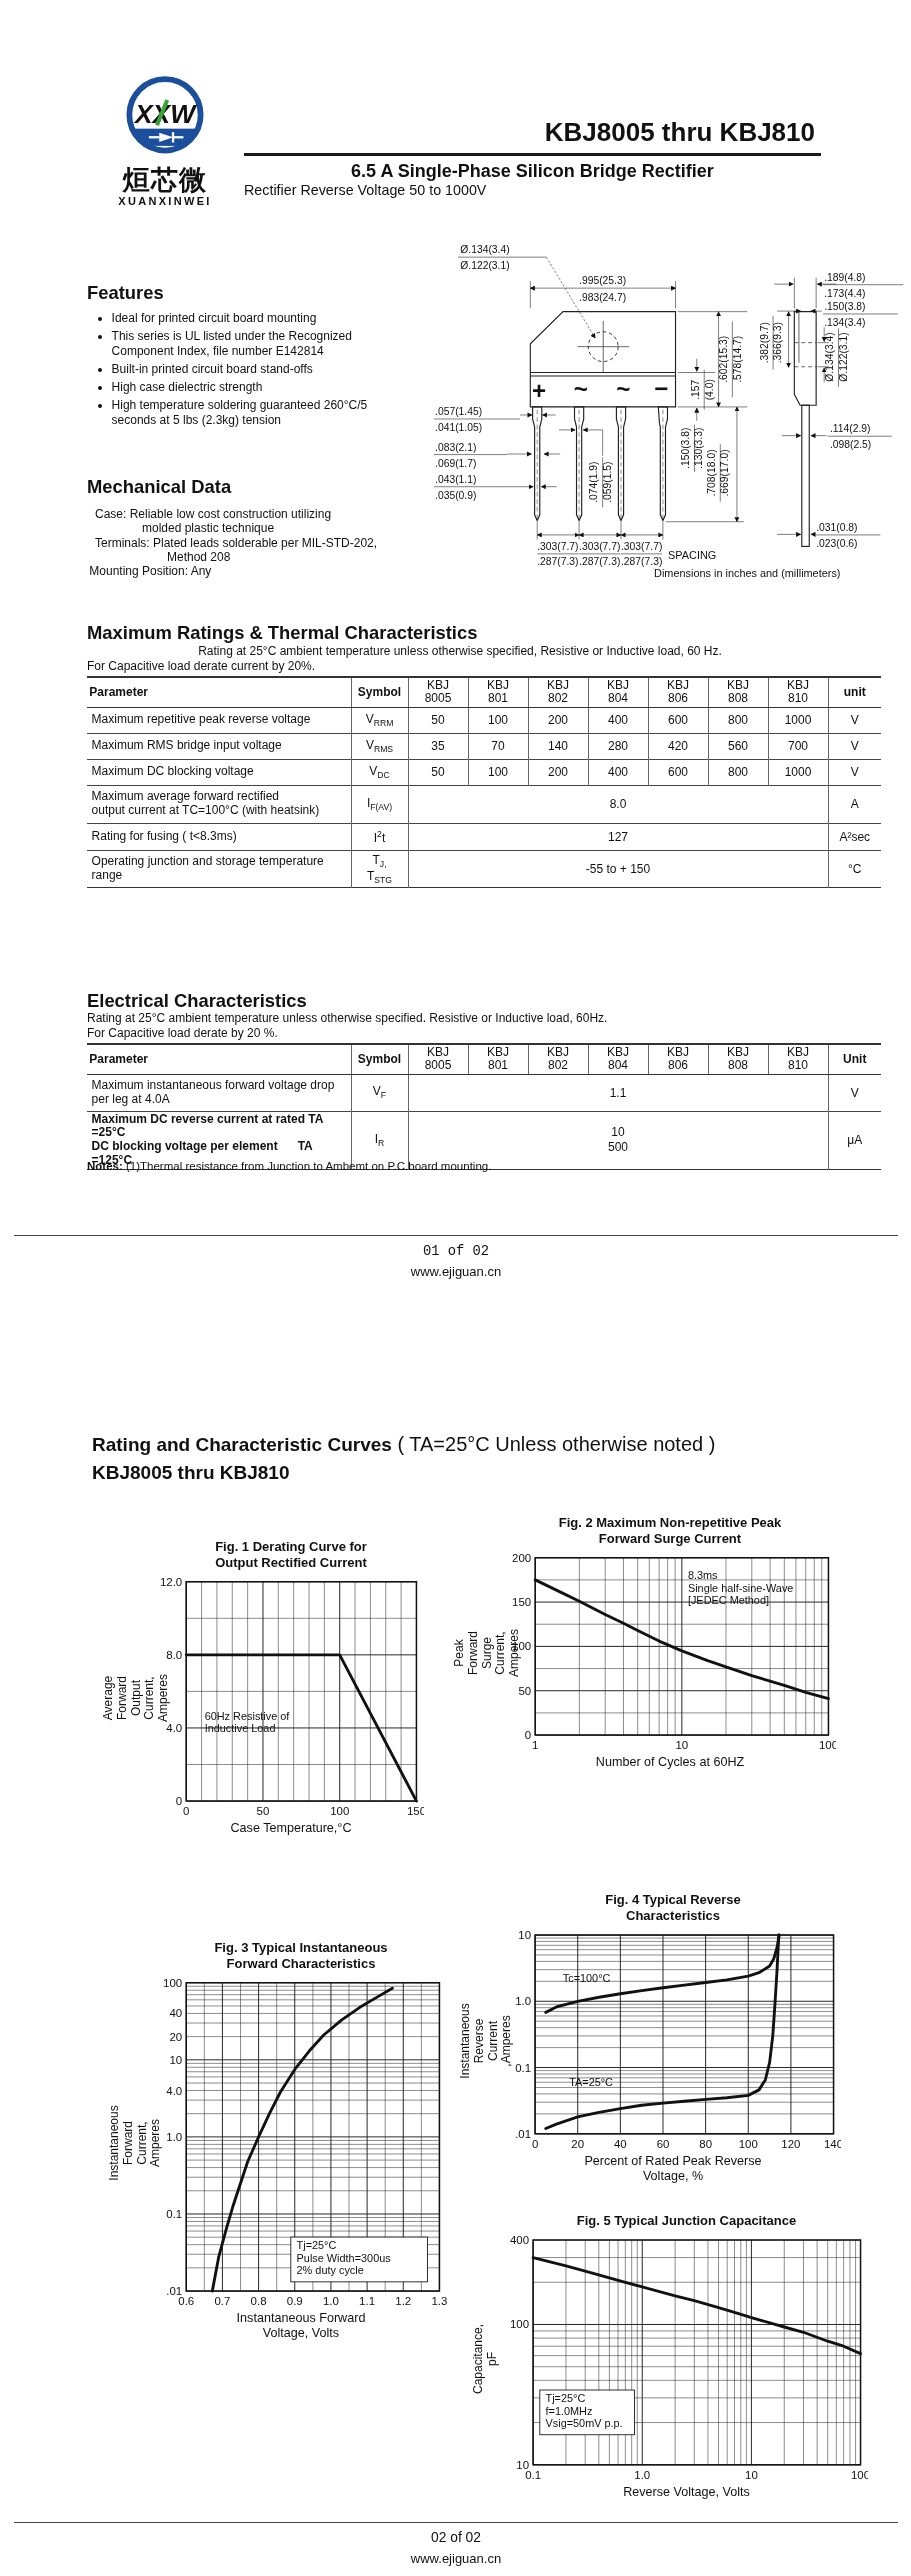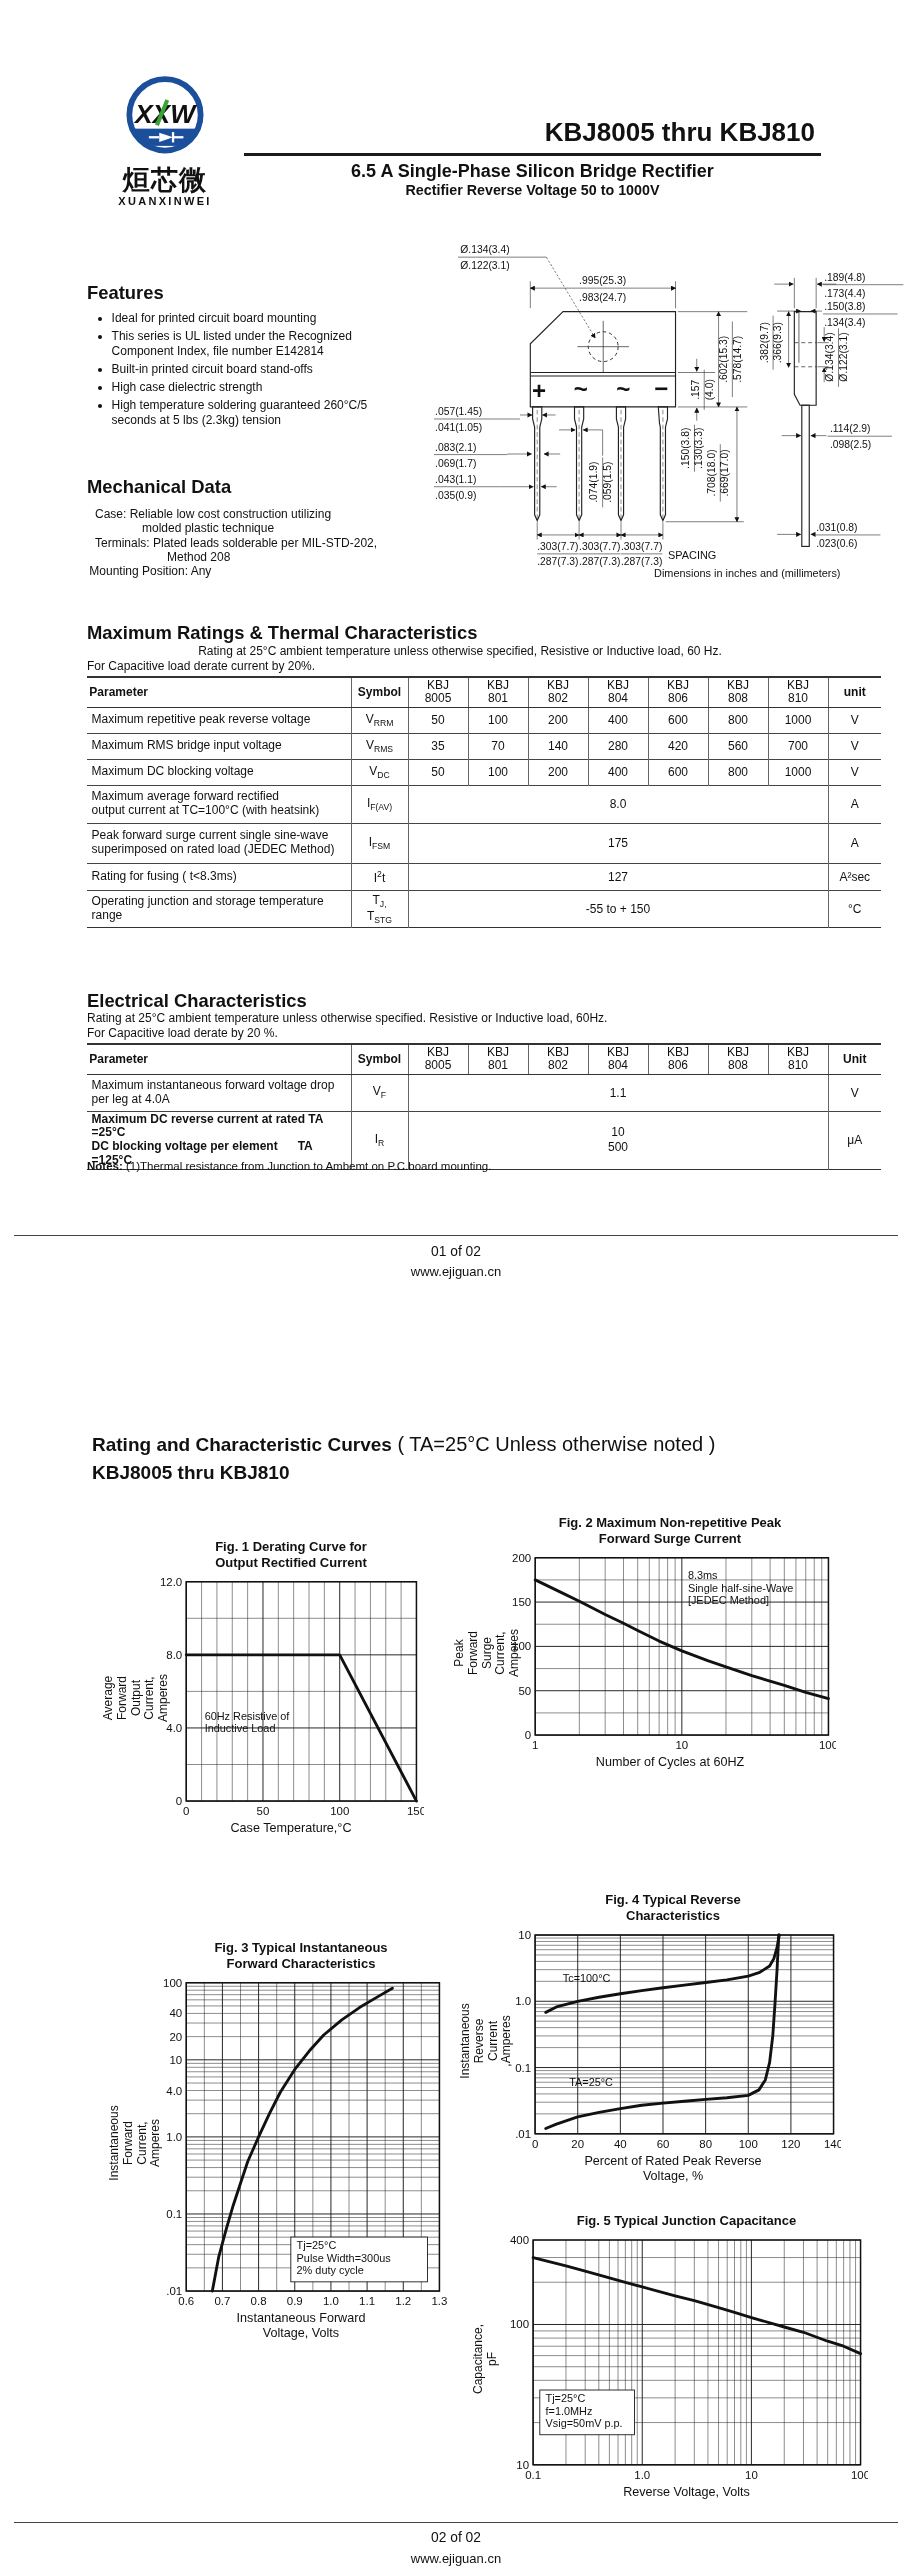--- a/index.html
+++ b/index.html
@@ -5,21 +5,21 @@
   html,body{margin:0;padding:0;background:#888;}
   .page{position:relative;width:912px;height:2576px;background:#ffffff;overflow:hidden;
         font-family:"Liberation Sans",sans-serif;color:#111;}
   .abs{position:absolute;}
   
   .logo-cn{font-size:27px;font-weight:bold;letter-spacing:1.1px;text-align:center;}
   .logo-en{font-size:11px;font-weight:bold;letter-spacing:2.3px;text-align:center;}
   .doc-title{font-size:26px;font-weight:bold;text-align:right;}
   .title-rule{background:#1a1a1a;}
   .doc-sub1{font-size:18px;font-weight:bold;text-align:center;}
-  .doc-sub2{font-size:14.3px;text-align:center;font-weight:bold;}
+  .doc-sub2{font-size:14.3px;}
   
   .sec-h{font-size:18.4px;font-weight:bold;}
   .feat li{font-size:12px;line-height:15px;margin-bottom:2.9px;white-space:pre-line;}
   .feat{margin:0;padding-left:12.6px;}
   .mech{font-size:12px;line-height:14.3px;}
   .mech .i1{padding-left:8px;}
   .mech .i2{padding-left:55px;}
   .mech .i3{padding-left:8px;}
   .mech .i4{padding-left:80px;}
   .mech .i5{padding-left:2.3px;}
@@ -362,27 +362,20 @@
         <td>1000</td>
         <td>V</td>
       </tr>
       <tr style="height:38px">
         <td class="p">Maximum average forward rectified
 output current at TC=100°C  (with heatsink)</td>
         <td><span>I</span><sub>F(AV)</sub></td>
         <td colspan="7">8.0</td>
         <td>A</td>
       </tr>
-      <tr style="height:40px">
-        <td class="p">Peak forward surge current single sine-wave
-superimposed on rated load (JEDEC Method)</td>
-        <td><span>I</span><sub>FSM</sub></td>
-        <td colspan="7">175</td>
-        <td>A</td>
-      </tr>
       <tr style="height:27.5px">
         <td class="p">Rating for fusing ( t&lt;8.3ms)</td>
         <td><span>I</span><sup>2</sup><span>t</span></td>
         <td colspan="7">127</td>
         <td>A²sec</td>
       </tr>
       <tr style="height:37px">
         <td class="p">Operating junction and storage temperature
 range</td>
         <td>
@@ -464,21 +457,21 @@
         <td>μA</td>
       </tr>
     </tbody>
   </table>
 
   <div class="abs notes" style="left:87px;top:1160px;width:746px;">
     <b>Notes:</b><span> (1)Thermal resistance from Junction to Ambemt on P.C.board mounting.</span>
   </div>
 
   <div class="abs rule" style="left:14.3px;top:1235px;width:884px;"></div>
-  <div class="abs foot" style="left:0;top:1244px;width:912px;">01 of 02</div>
+  <div class="abs foot" style="left:0;top:1244px;width:912px;font-family:Liberation Mono, monospace;">01 of 02</div>
   <div class="abs foot2" style="left:0;top:1264px;width:912px;">www.ejiguan.cn</div>
 
   <div class="abs curves-h1" style="left:92px;top:1433px;">
     <b>Rating and  Characteristic Curves</b><span> ( TA=25°C Unless otherwise noted )</span>
   </div>
   <div class="abs curves-h2" style="left:92px;top:1462px;">KBJ8005  thru  KBJ810</div>
 
   <div class="fig" style="left:118px;top:1539px;width:310px;">
     <div class="fig-title" style="margin-left:36px;">Fig. 1 Derating Curve for
 Output Rectified Current</div>

